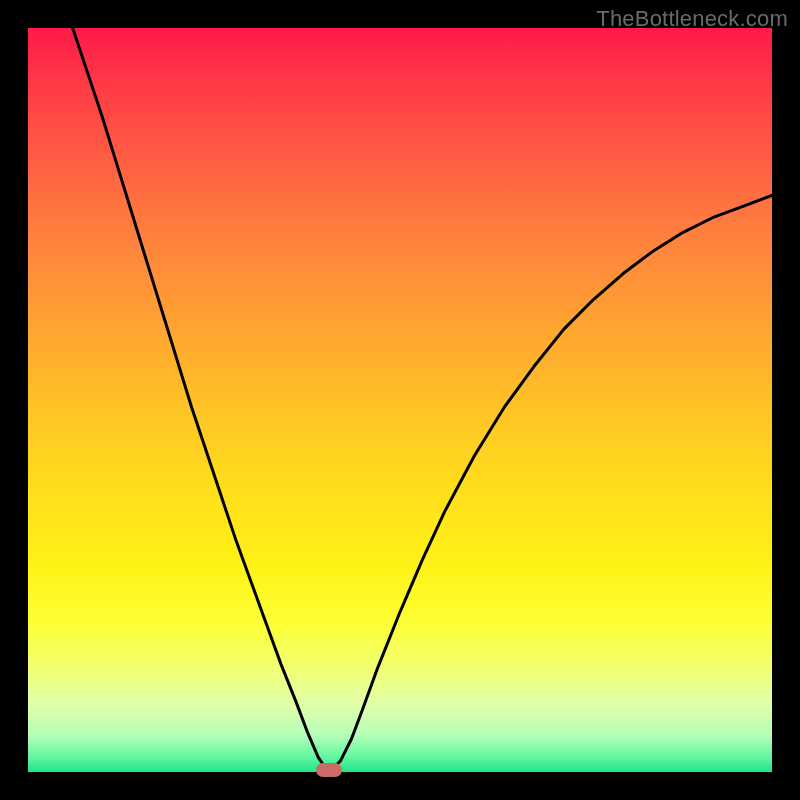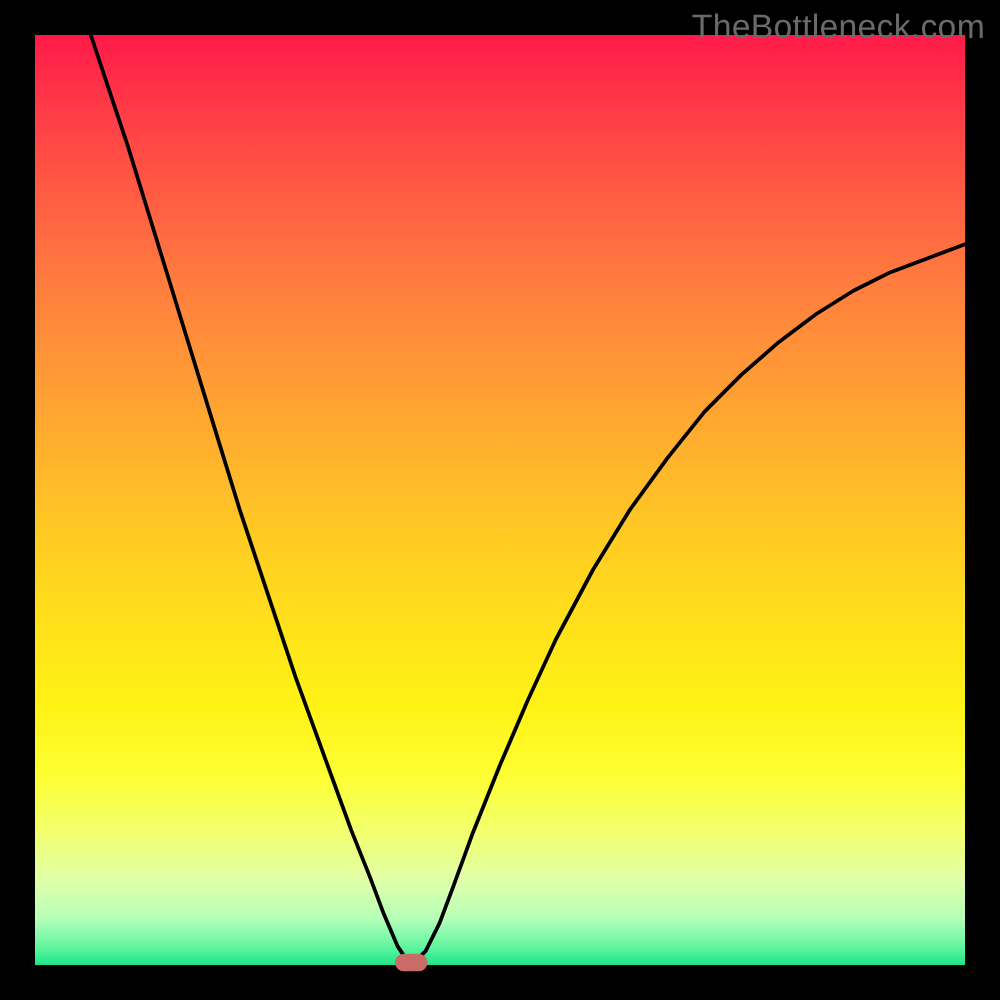--- a/index.html
+++ b/index.html
@@ -9,21 +9,21 @@
     height: 800px;
     position: relative;
     background: #000;
   }
   .watermark {
     position: absolute;
     top: 6px;
     right: 12px;
     color: #6a6a6a;
     font-family: Arial, Helvetica, sans-serif;
-    font-size: 27px;
+    font-size: 22px;
     font-weight: 500;
     letter-spacing: 0.2px;
     z-index: 30;
   }
   .plot-area {
     position: absolute;
     left: 28px;
     top: 28px;
     width: 744px;
     height: 744px;

